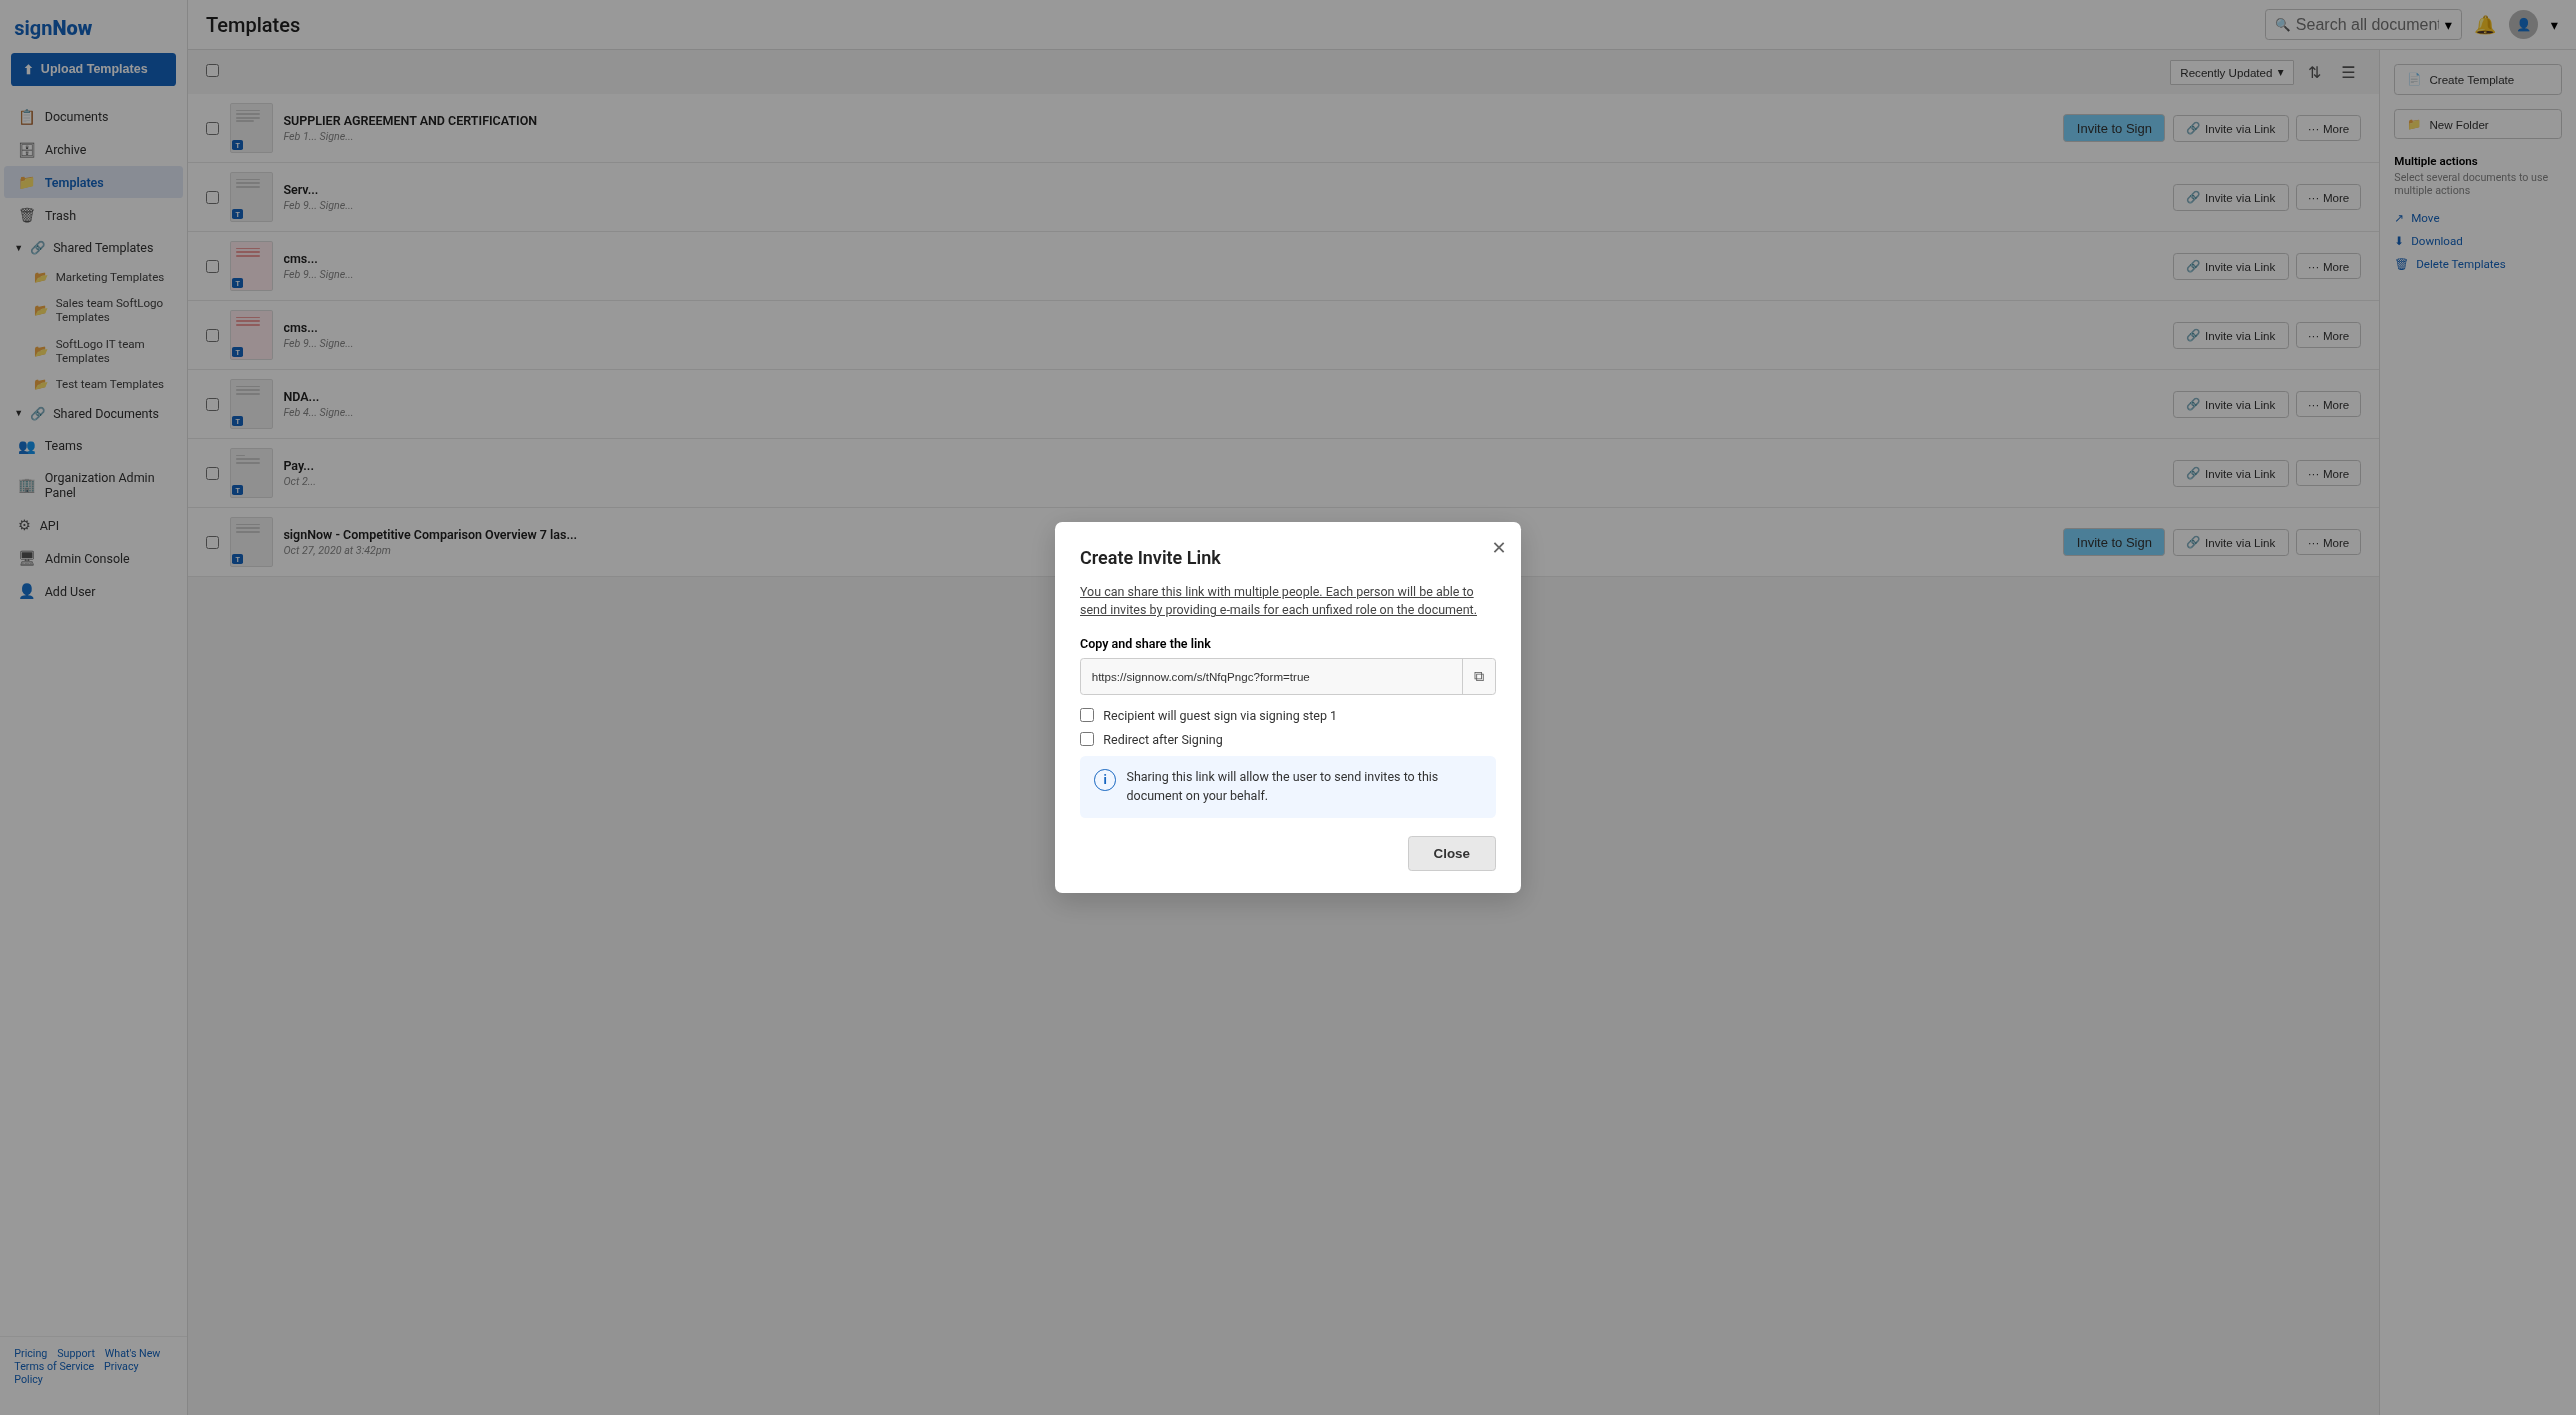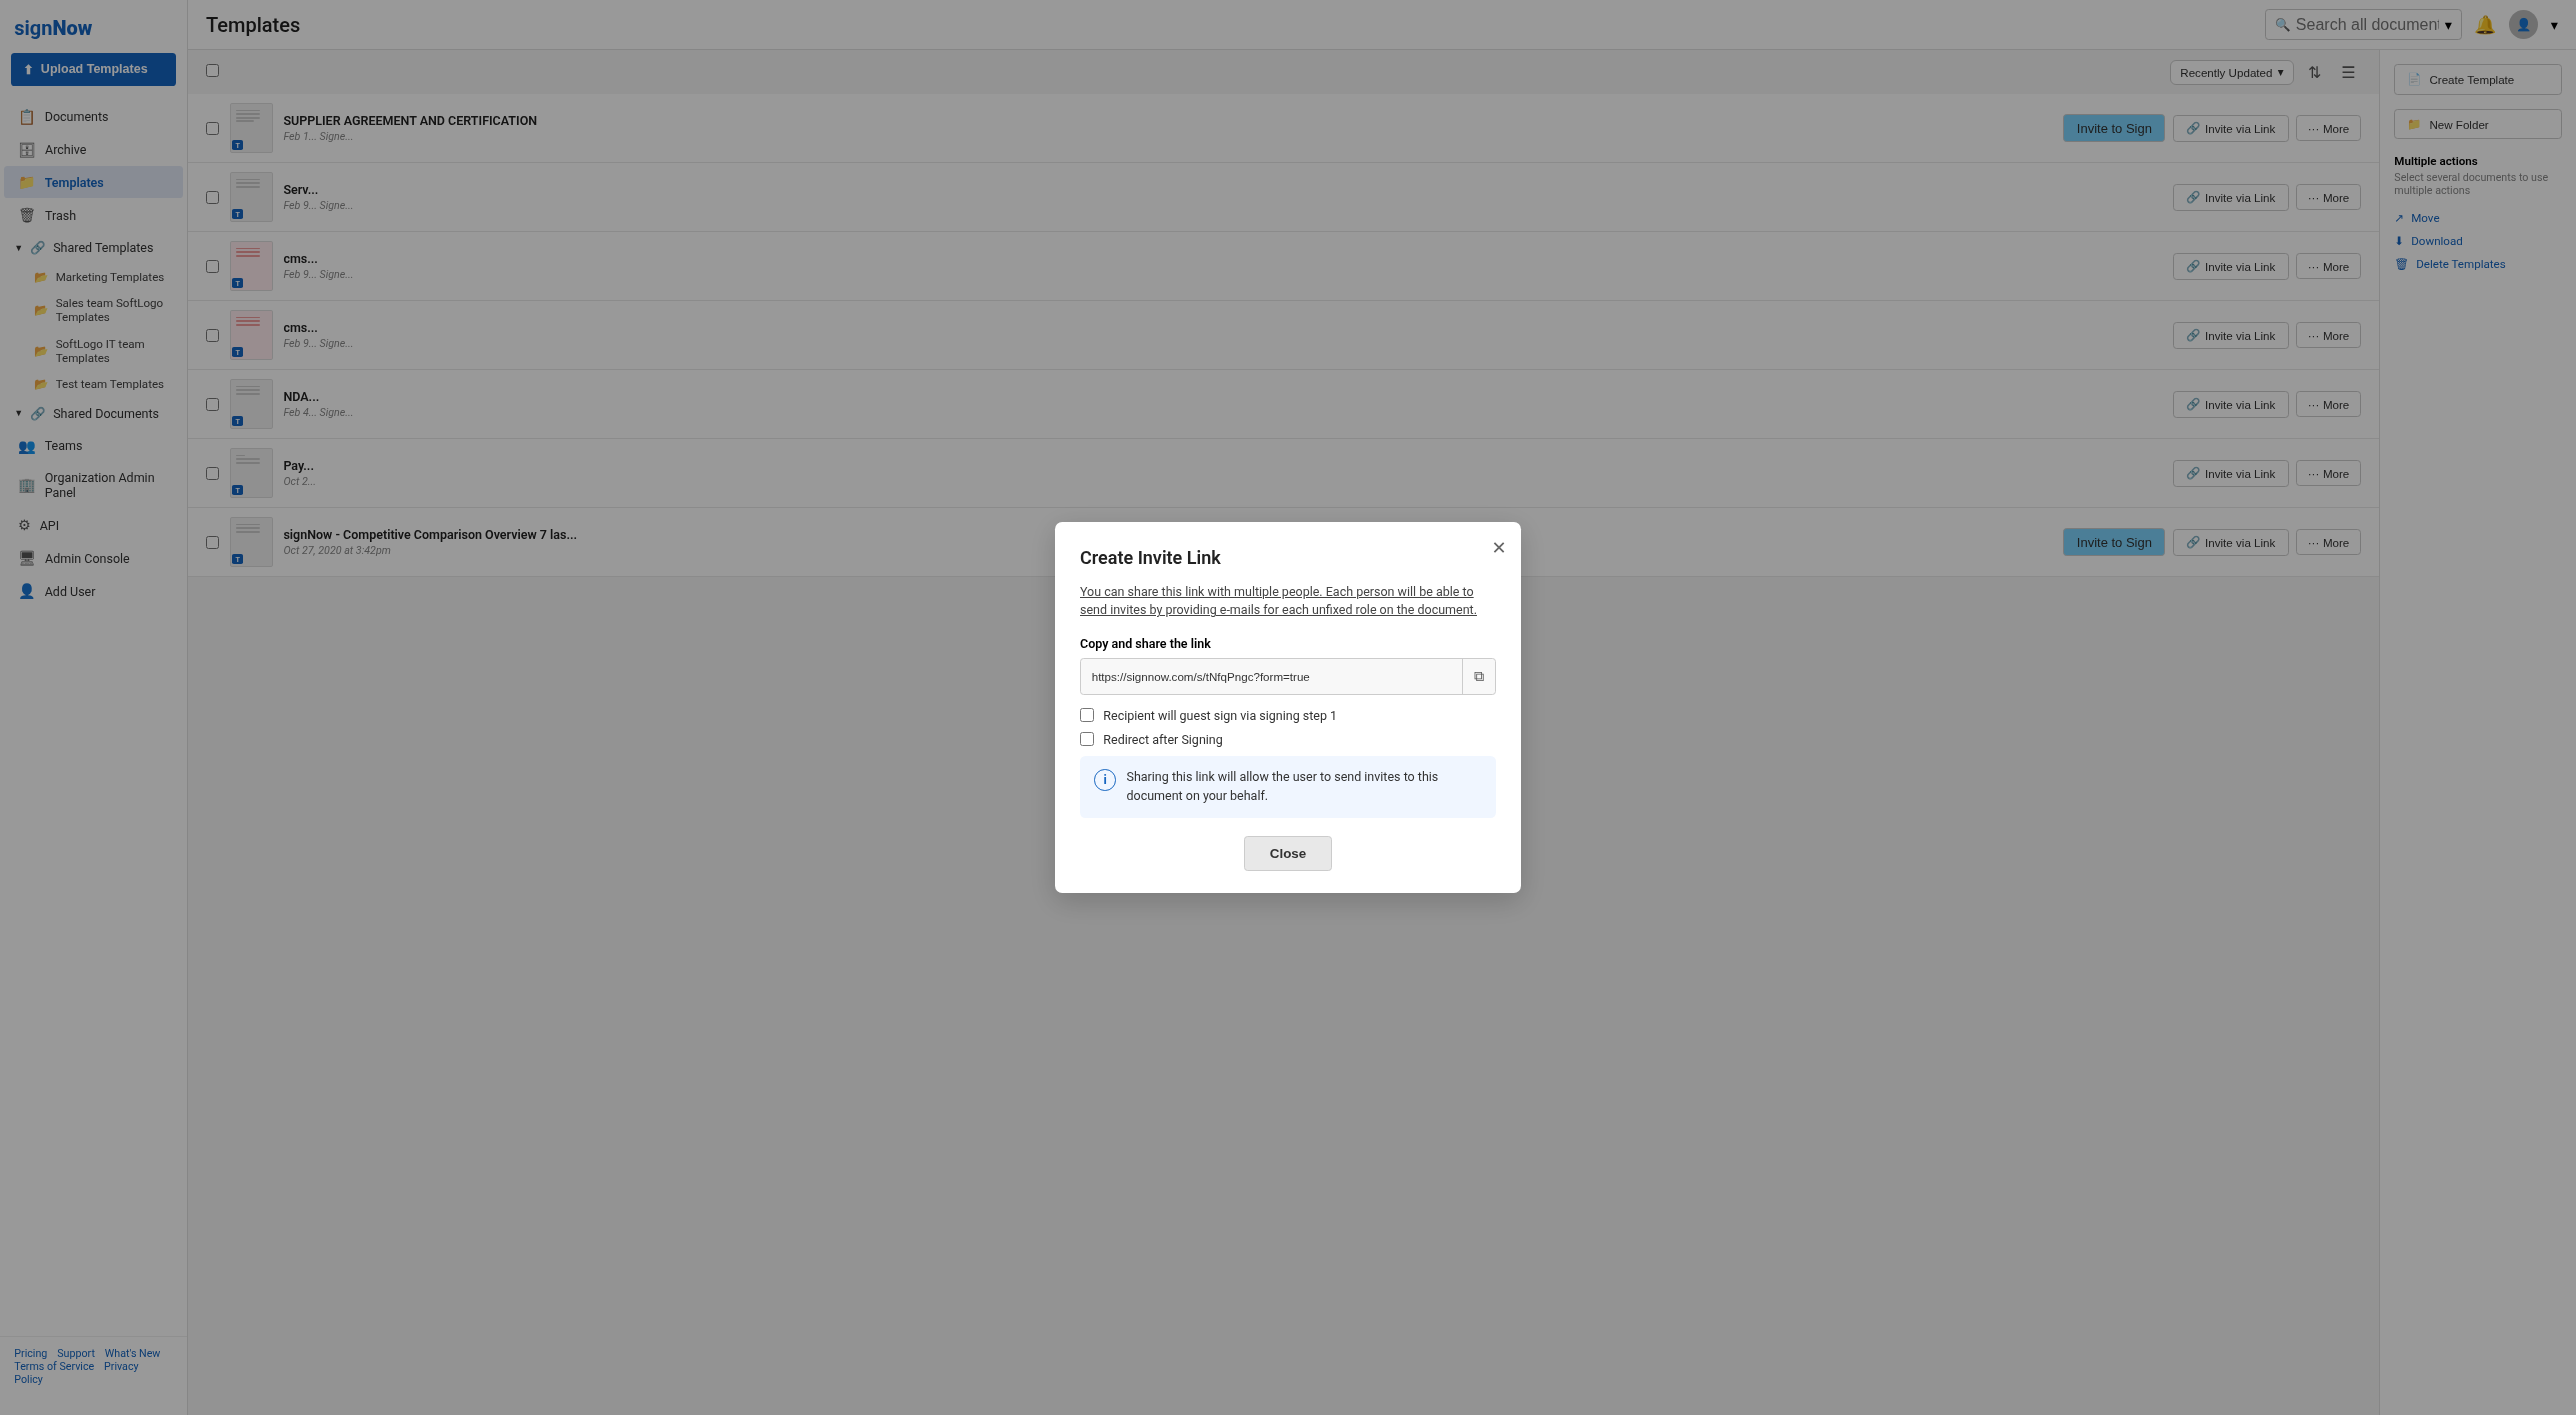--- a/index.html
+++ b/index.html
@@ -149,21 +149,21 @@
     }
     .list-toolbar-spacer { flex: 1; }
     .sort-btn {
       display: flex;
       align-items: center;
       gap: 5.4px;
       font-size: 11.6px;
       color: #333;
       background: #fff;
       border: 0.9px solid #ccc;
-      border-radius: 6px;
+      border-radius: 1px;
       padding: 4.5px 9px;
       cursor: pointer;
     }
     .toolbar-icon-btn {
       background: none;
       border: none;
       font-size: 16px;
       color: #555;
       cursor: pointer;
       padding: 3.6px 5.4px;
@@ -389,21 +389,21 @@
       border: 1.8px solid #1565c0;
       display: flex;
       align-items: center;
       justify-content: center;
       color: #1565c0;
       font-weight: 700;
       font-size: 12.5px;
       flex-shrink: 0;
       margin-top: 0.9px;
     }
-    .modal-actions { display: flex; justify-content: center; }
+    .modal-actions { display: flex; justify-content: flex-end; }
     .modal-close-btn {
       padding: 9px 25px;
       background: #e8e8e8;
       border: 0.9px solid #ccc;
       border-radius: 3.6px;
       font-size: 13.4px;
       font-weight: 600;
       color: #333;
       cursor: pointer;
     }

